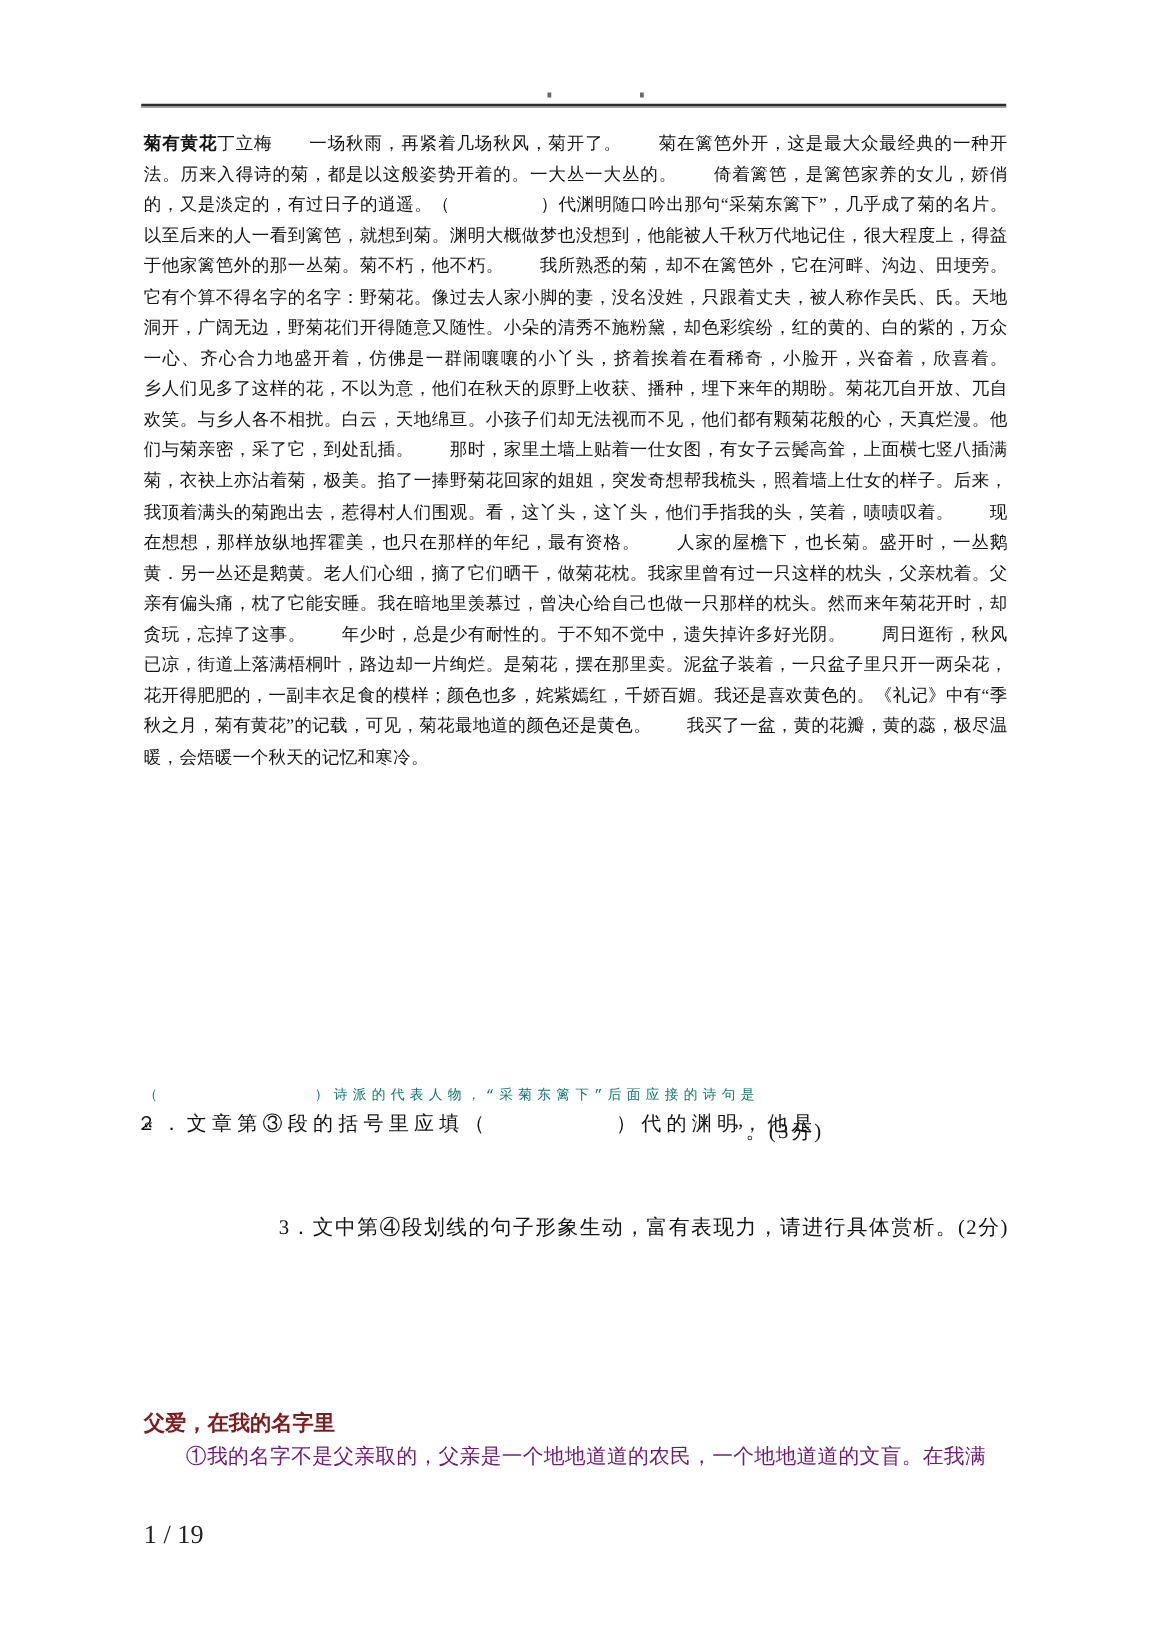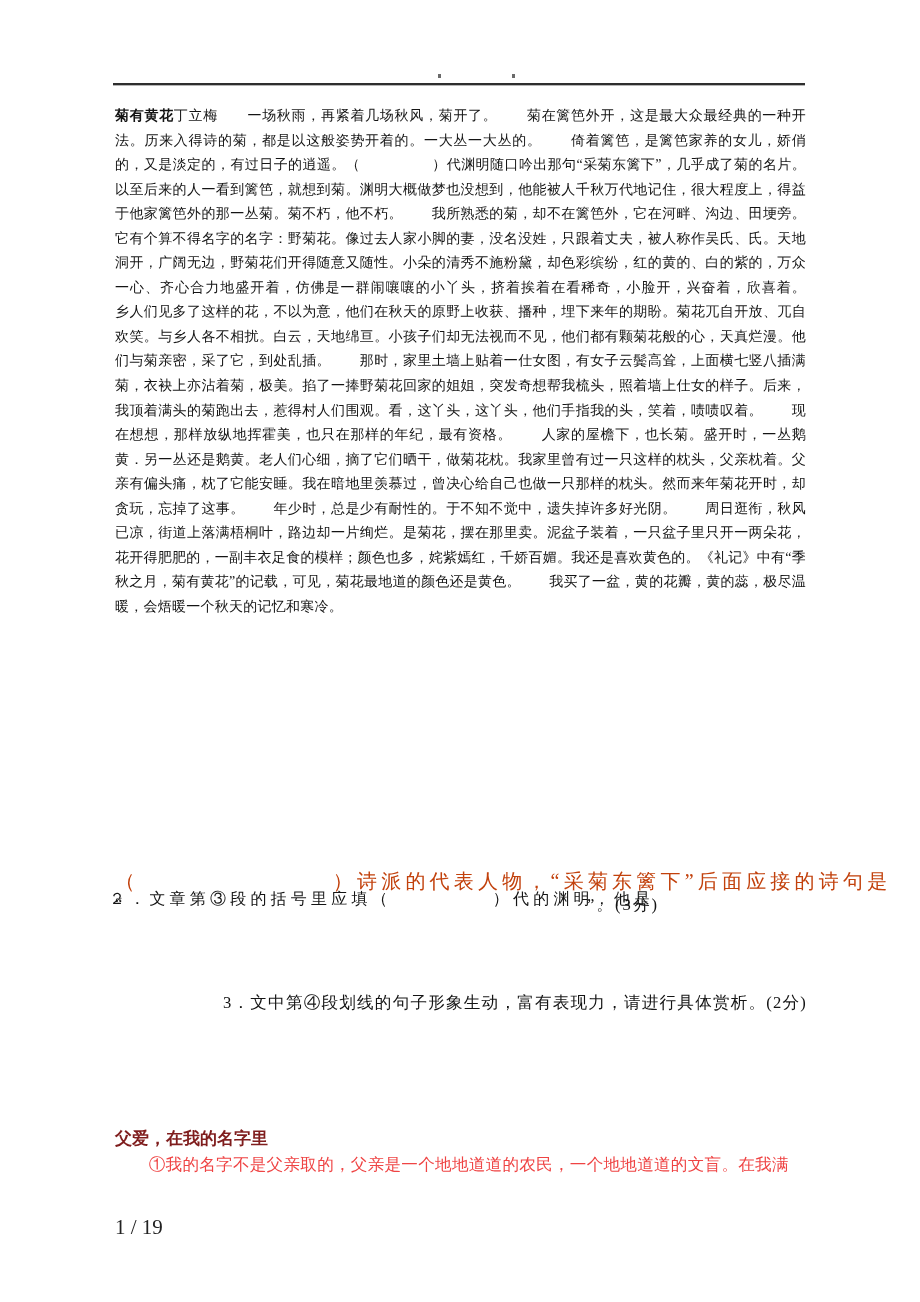--- a/index.html
+++ b/index.html
@@ -27,35 +27,35 @@
     letter-spacing:0.25px;
     text-align:justify;
     color:#141414;
   }
   .passage b{font-weight:bold;}
 
   
   .q{position:absolute;left:115px;width:691px;font-size:16.6px;color:#141414;white-space:nowrap;}
   .q1{top:746px;padding-left:108px;letter-spacing:1.2px;}
   .q2l1{position:absolute;left:109px;top:841px;width:691px;font-size:16px;letter-spacing:4.2px;white-space:nowrap;color:#141414;margin-top:48px;}
-  .q2l2{position:absolute;left:115px;top:868px;width:691px;font-size:20px;letter-spacing:4.2px;white-space:nowrap;color:#c2410c;}
+  .q2l2{position:absolute;left:115px;top:868px;width:691px;font-size:11px;letter-spacing:4.2px;white-space:nowrap;color:#0f766e;font-family:Liberation Mono, monospace;}
   .q2l3{position:absolute;left:115px;top:894px;width:691px;font-size:16.6px;letter-spacing:2px;color:#141414;}
   .q2l3 .tail{position:absolute;left:472px;top:0;}
-  .q3{top:992px;padding-left:108px;letter-spacing:1.2px;}
+  .q3{top:971px;padding-left:108px;letter-spacing:1.2px;}
   .q4{top:995px;padding-left:108px;letter-spacing:1.8px;}
 
   
   .p2title{
     position:absolute;left:115px;top:1127px;width:691px;
     font-size:17px;font-weight:bold;color:#7f1d1d;
   }
   .p2para{
     position:absolute;left:115px;top:1153px;width:691px;
     font-size:16.6px;line-height:24.55px;letter-spacing:0.25px;
-    text-align:justify;color:#ef4444;
+    text-align:justify;color:#701a75;
   }
 
   
   .footer{
     position:absolute;left:115px;top:1215px;width:691px;
     font-size:21px;color:#222;
   }
 </style>
 </head>
 <body>

